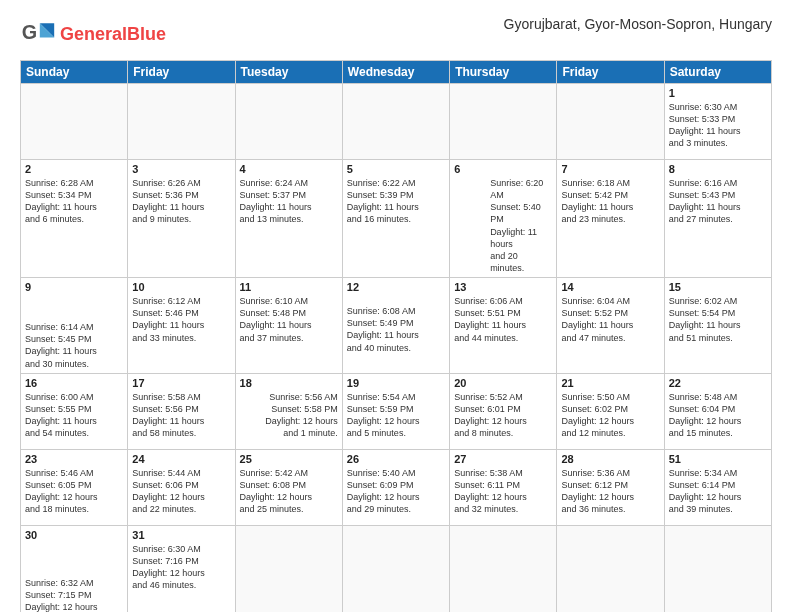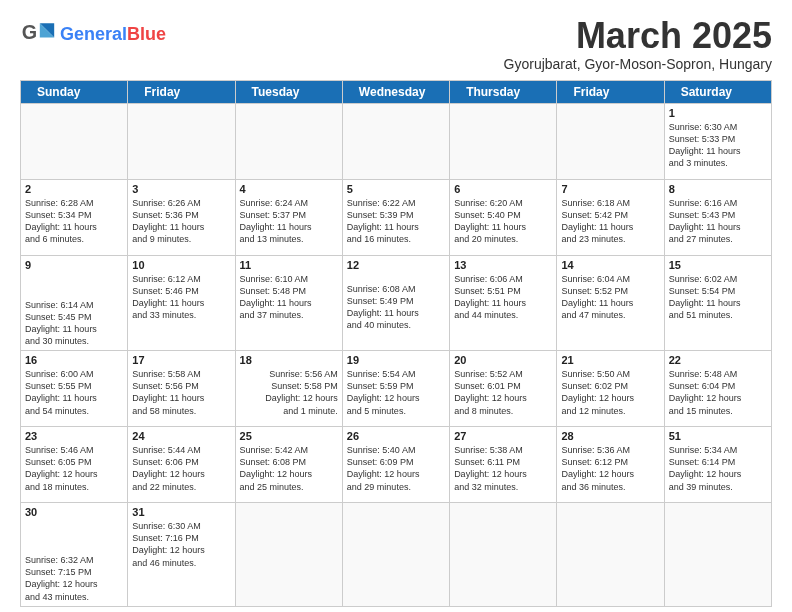--- a/index.html
+++ b/index.html
@@ -25,21 +25,21 @@
       align-items: center;
       gap: 4px;
     }
     .logo-text {
       font-size: 18px;
       font-weight: bold;
       color: #333;
       line-height: 1;
     }
     .logo-text span {
-      color: #3b82f6;
+      color: #ef4444;
     }
     .logo-icon {
       width: 36px;
       height: 36px;
     }
     .title-block {
       text-align: right;
     }
     .month-title {
       font-size: 36px;
@@ -53,21 +53,21 @@
     }
     .calendar {
       width: 100%;
       border-collapse: collapse;
       font-size: 10px;
     }
     .calendar thead th {
       background: #1a6fb5;
       color: #fff;
       text-align: left;
-      padding: 4px 16px;
+      padding: 4px 5px;
       font-size: 12px;
       font-weight: bold;
       border: 1px solid #ccc;
     }
     .calendar tbody td {
       border: 1px solid #ccc;
       vertical-align: top;
       padding: 3px 4px;
       width: calc(100% / 7);
       height: 76px;
@@ -101,21 +101,20 @@
         <polygon points="22,8 38,8 38,24" fill="#1a6fb5"></polygon>
         <polygon points="22,8 38,24 22,24" fill="#4da3d4"></polygon>
       </svg>
       <div>
         <div class="logo-text">
           <span>General</span><span style="color:#ef4444">Blue</span>
         </div>
       </div>
     </div>
     <div class="title-block">
-      <div class="month-title">March 2025</div>
       <div class="location-title">Gyorujbarat, Gyor-Moson-Sopron, Hungary</div>
     </div>
   </div>
 
   <table class="calendar">
     <thead>
       <tr>
       <th>Sunday</th>
           <th>Friday</th>
           <th>Tuesday</th>
@@ -165,21 +164,21 @@
           </td>
           <td>
             <div class="day-num">5</div>
             <div class="day-info" style="white-space: pre-line;">Sunrise: 6:22 AM
 Sunset: 5:39 PM
 Daylight: 11 hours
 and 16 minutes.</div>
           </td>
           <td>
             <div class="day-num">6</div>
-            <div class="day-info" style="white-space: pre-line;">Sunrise: 6:20 AM
+            <div class="day-info" style="white-space: pre-line; margin-left: 36px;">Sunrise: 6:20 AM
 Sunset: 5:40 PM
 Daylight: 11 hours
 and 20 minutes.</div>
           </td>
           <td>
             <div class="day-num">7</div>
             <div class="day-info" style="white-space: pre-line;">Sunrise: 6:18 AM
 Sunset: 5:42 PM
 Daylight: 11 hours
 and 23 minutes.</div>

